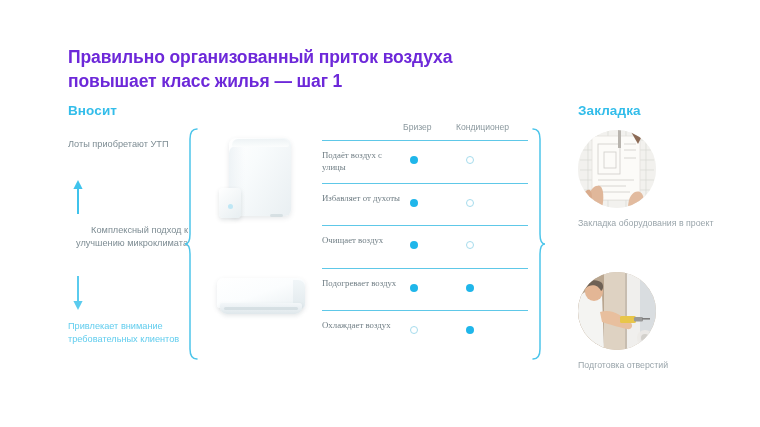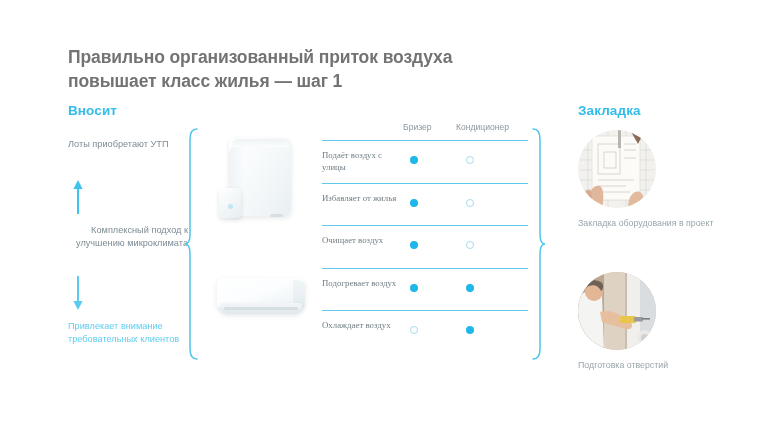--- a/index.html
+++ b/index.html
@@ -22,21 +22,21 @@
 
   
   .title {
     position: absolute;
     left: 68px;
     top: 45px;
     width: 420px;
     font-size: 17.5px;
     font-weight: bold;
     line-height: 1.38;
-    color: #737373;
+    color: #6d28d9;
     letter-spacing: -0.1px;
   }
 
   
   .col-heading {
     position: absolute;
     font-size: 13.5px;
     font-weight: bold;
     color: #33bdea;
     letter-spacing: 0.1px;
@@ -324,21 +324,21 @@
       <div class="label">Подаёт воздух с улицы</div>
       <div class="dot-cell c1">
           <div class="dot filled"></div>
         </div>
       <div class="dot-cell c2">
           <div class="dot hollow"></div>
         </div>
     </div>
 
     <div class="row">
-      <div class="label">Избавляет от жилья</div>
+      <div class="label">Избавляет от духоты</div>
       <div class="dot-cell c1">
           <div class="dot filled"></div>
         </div>
       <div class="dot-cell c2">
           <div class="dot hollow"></div>
         </div>
     </div>
 
     <div class="row">
       <div class="label">Очищает воздух</div>

